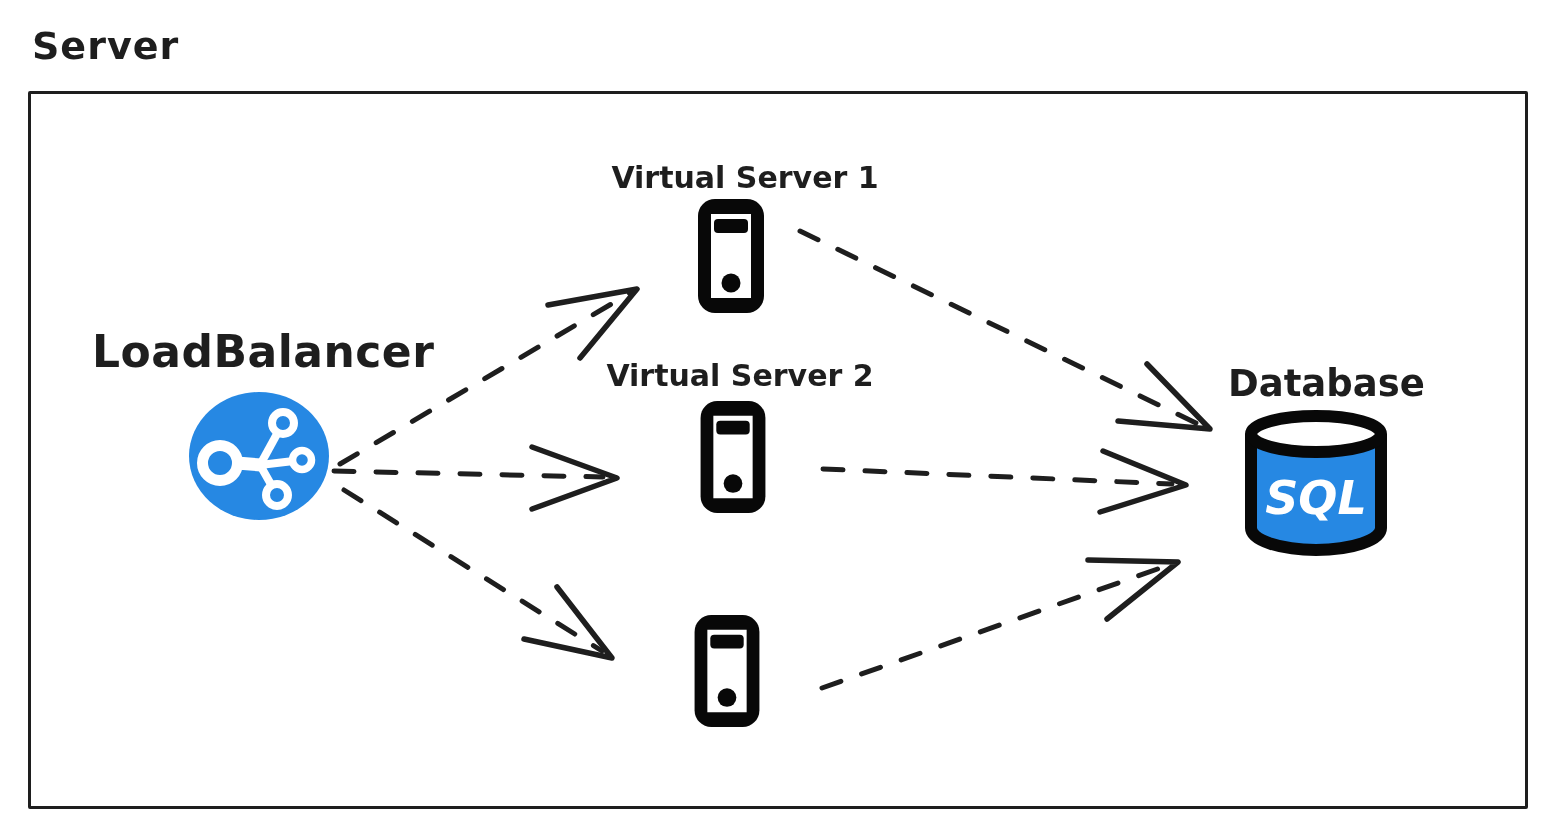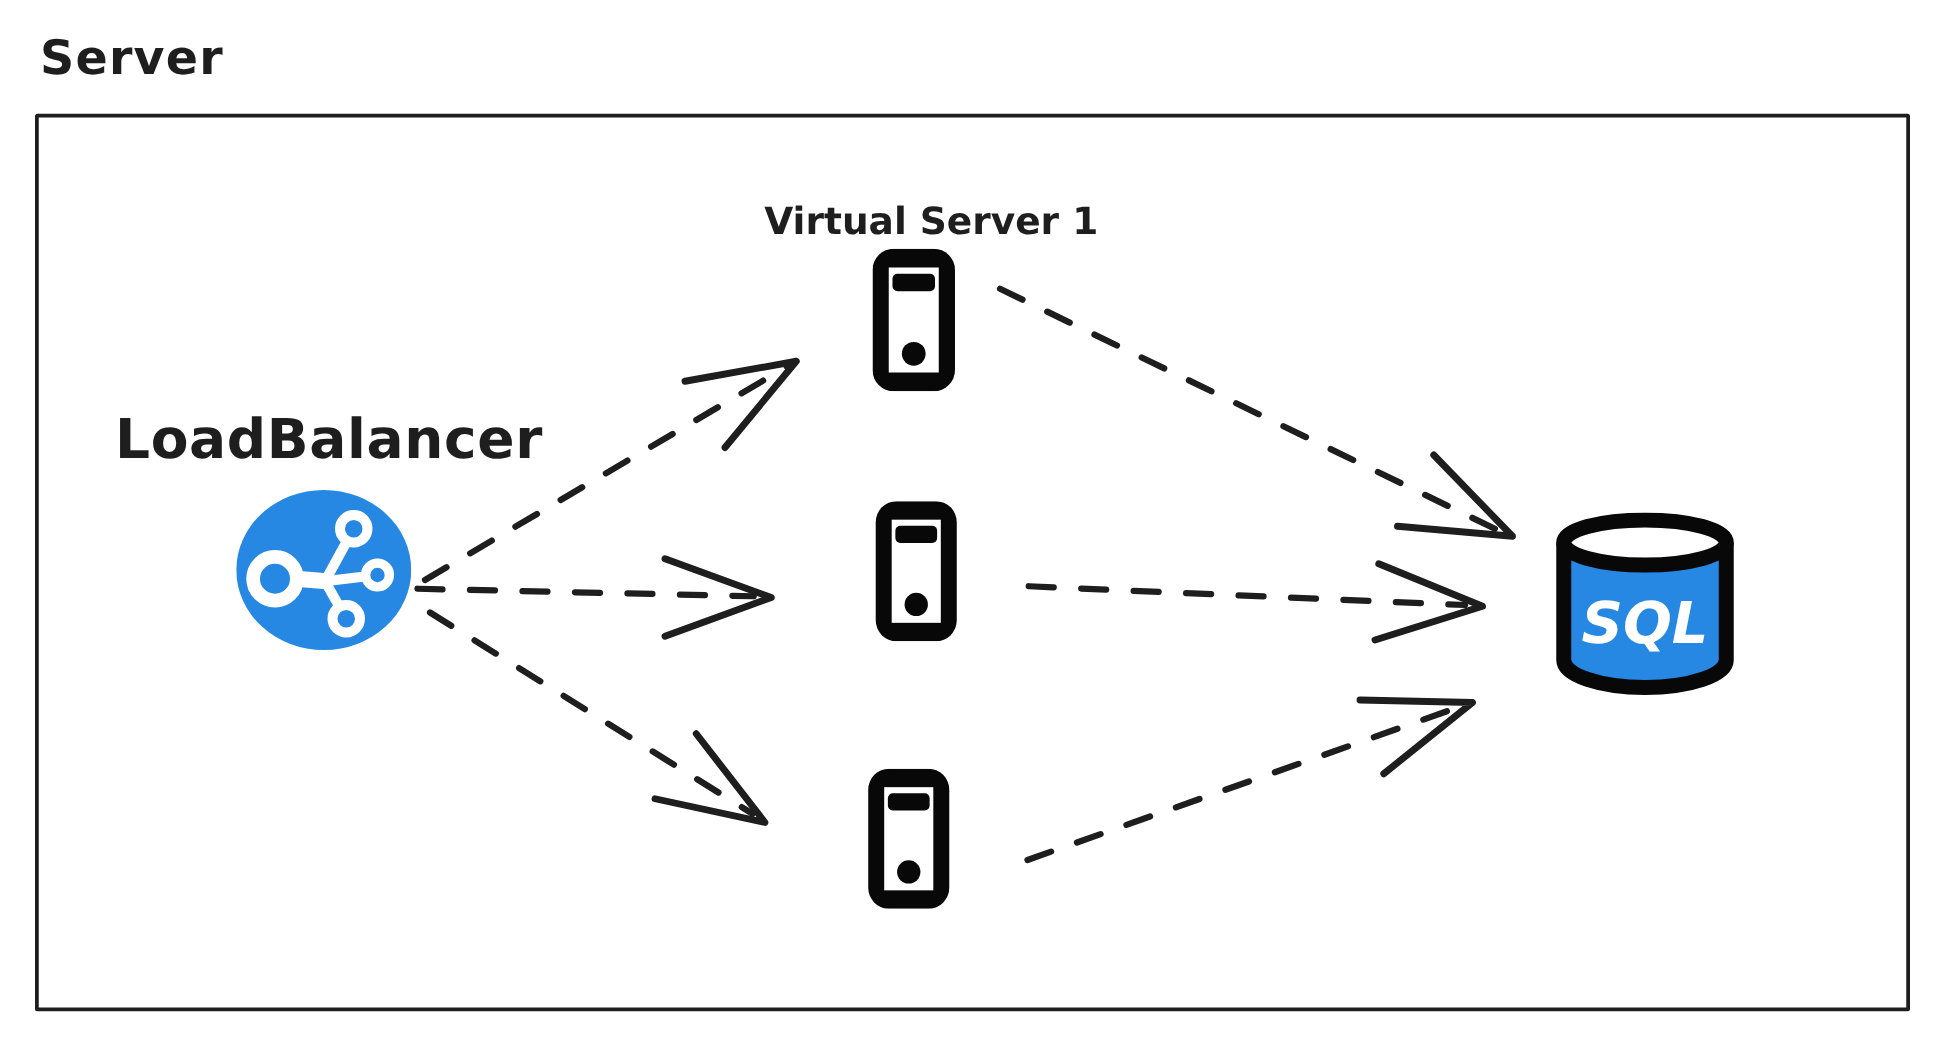--- a/index.html
+++ b/index.html
@@ -101,33 +101,35 @@
   </svg>
 
   <div class="abs node-label vs-label vs1-label">Virtual Server 1</div>
   <svg class="abs vs1-icon" width="66" height="114" viewBox="0 0 66 114">
     <rect x="0" y="0" width="66" height="114" rx="17" fill="#080808"></rect>
     <rect x="13" y="15" width="40" height="84" fill="#ffffff"></rect>
     <rect x="16" y="20" width="34" height="14" rx="4" fill="#080808"></rect>
     <circle cx="33" cy="84" r="9.5" fill="#080808"></circle>
   </svg>
 
+  <div class="abs node-label vs-label vs2-label">Virtual Server 2</div>
   <svg class="abs vs2-icon" width="66" height="112" viewBox="0 0 66 114">
     <rect x="0" y="0" width="66" height="114" rx="17" fill="#080808"></rect>
     <rect x="13" y="15" width="40" height="84" fill="#ffffff"></rect>
     <rect x="16" y="20" width="34" height="14" rx="4" fill="#080808"></rect>
     <circle cx="33" cy="84" r="9.5" fill="#080808"></circle>
   </svg>
 
   <svg class="abs vs3-icon" width="68" height="112" viewBox="0 0 66 114">
     <rect x="0" y="0" width="66" height="114" rx="17" fill="#080808"></rect>
     <rect x="13" y="15" width="40" height="84" fill="#ffffff"></rect>
     <rect x="16" y="20" width="34" height="14" rx="4" fill="#080808"></rect>
     <circle cx="33" cy="84" r="9.5" fill="#080808"></circle>
   </svg>
 
+  <div class="abs node-label db-label">Database</div>
   <svg class="abs db-icon" width="144" height="148" viewBox="0 0 144 148">
     <path d="M7,24 L7,118 A65,22 0 0 0 137,118 L137,24" fill="#2688e3" stroke="#080808" stroke-width="12" stroke-linejoin="round"></path>
     <ellipse cx="72" cy="24" rx="65" ry="18" fill="#ffffff" stroke="#080808" stroke-width="12"></ellipse>
     <text class="sql-text" x="72" y="104" font-size="46" text-anchor="middle">SQL</text>
   </svg>
 
 </div>
 
 </body></html>

